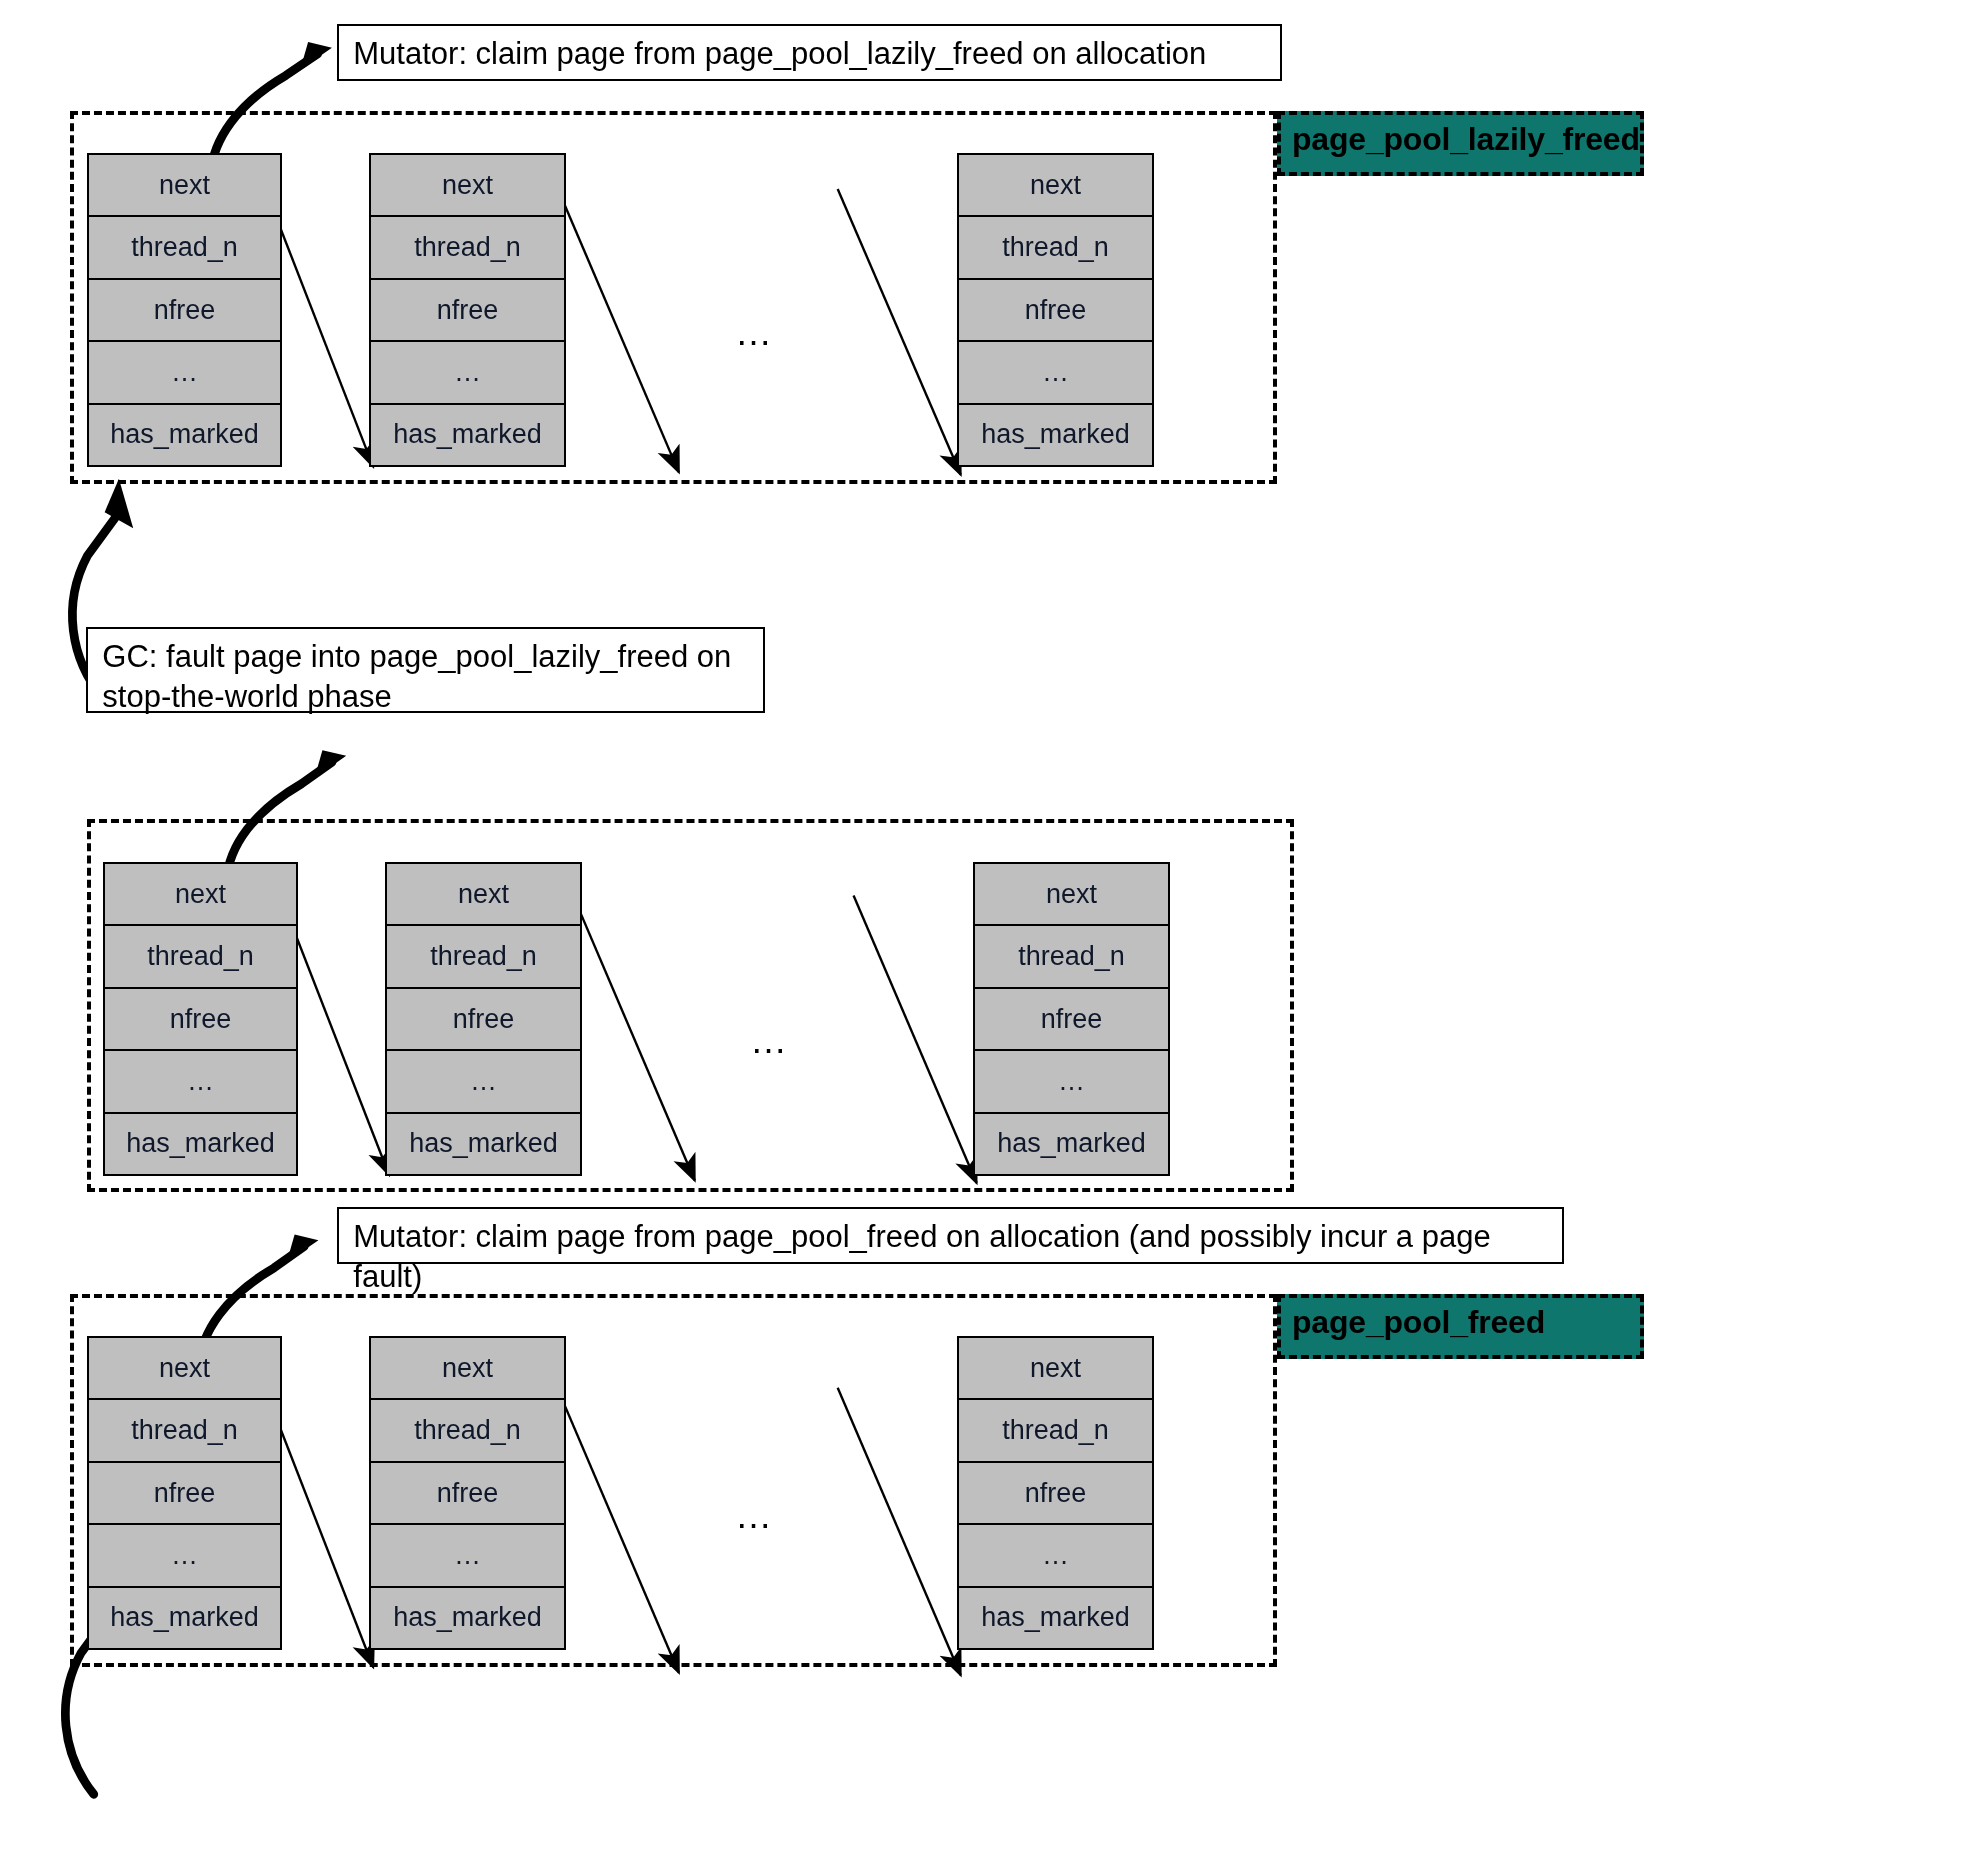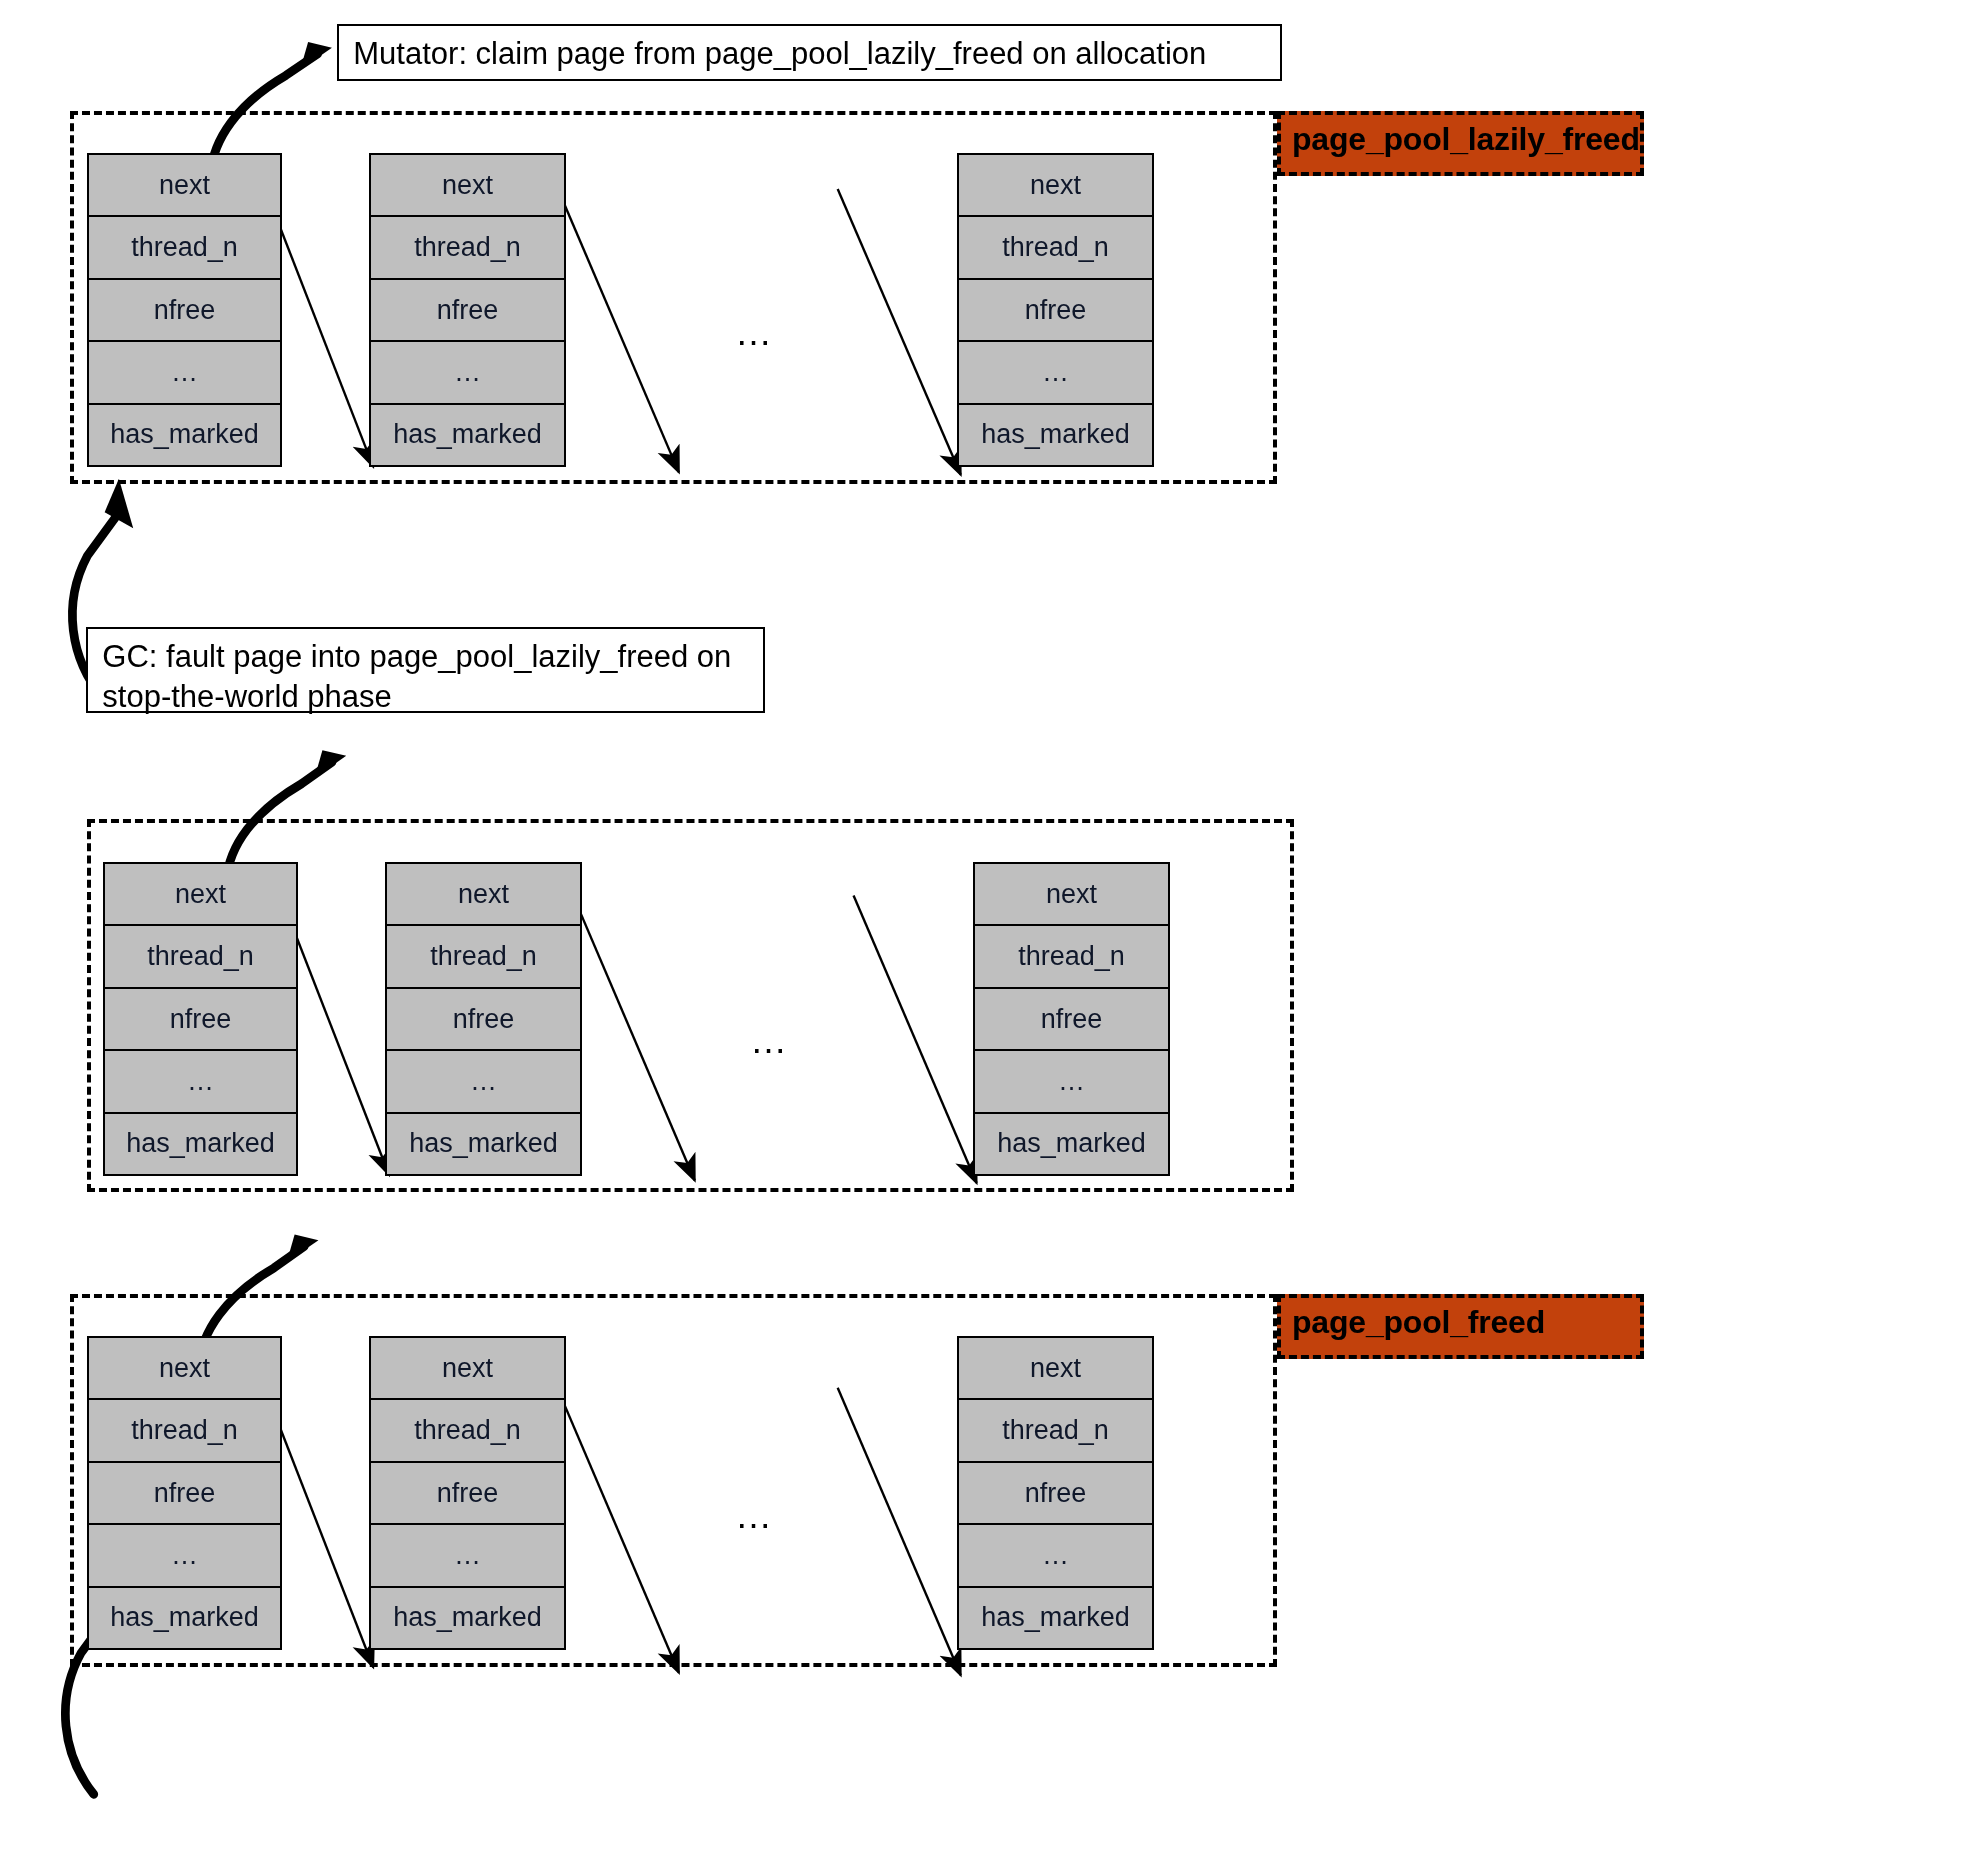--- a/index.html
+++ b/index.html
@@ -34,21 +34,21 @@
     position: absolute;
     box-sizing: border-box;
     border: 4.8px dashed #000000;
     background: transparent;
   }
   
   .pool-tag {
     position: absolute;
     box-sizing: border-box;
     border: 4.8px dashed #000000;
-    background: #c2410c;
+    background: #0f766e;
     font-size: 32px;
     font-weight: bold;
     color: #000000;
     padding: 6.4px 0 0 11px;
     letter-spacing: -0.2px;
   }
   
   .page-block {
     position: absolute;
     box-sizing: border-box;
@@ -193,20 +193,21 @@
   <div class="gap-ellipsis" style="left:750px; top:1022px;">…</div>
 
   <div class="page-block" style="left:973px; top:862px; width:197px; height:314px;">
     <div class="page-field">next</div>
     <div class="page-field">thread_n</div>
     <div class="page-field">nfree</div>
     <div class="page-field">…</div>
     <div class="page-field">has_marked</div>
   </div>
 
+  <div class="callout" style="left:337px; top:1207px; width:1227px; height:57px;">Mutator: claim page from page_pool_freed on allocation (and possibly incur a page fault)</div>
 
   <div class="pool-container" style="left:70px; top:1294px; width:1207px; height:373px;"></div>
 
   <div class="pool-tag" style="left:1277px; top:1294px; width:367px; height:65px;">page_pool_freed</div>
 
   <div class="page-block" style="left:87px; top:1336px; width:195px; height:314px;">
     <div class="page-field">next</div>
     <div class="page-field">thread_n</div>
     <div class="page-field">nfree</div>
     <div class="page-field">…</div>

